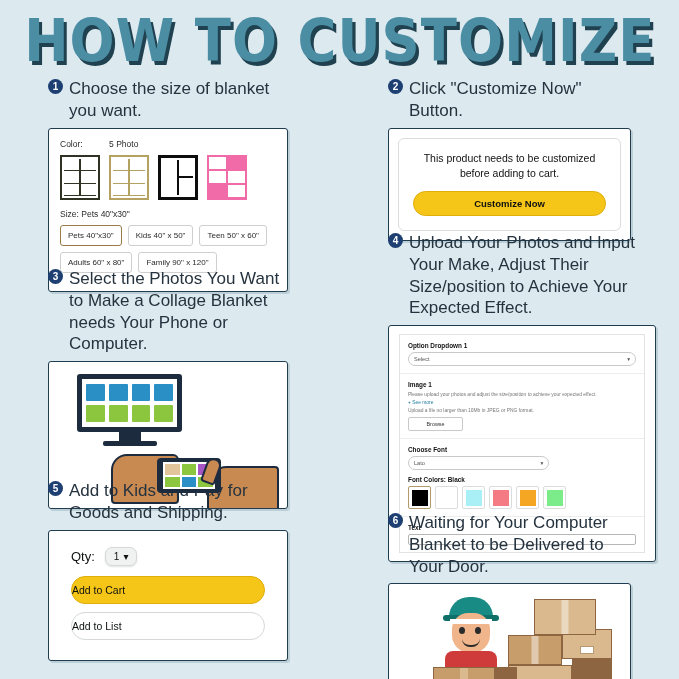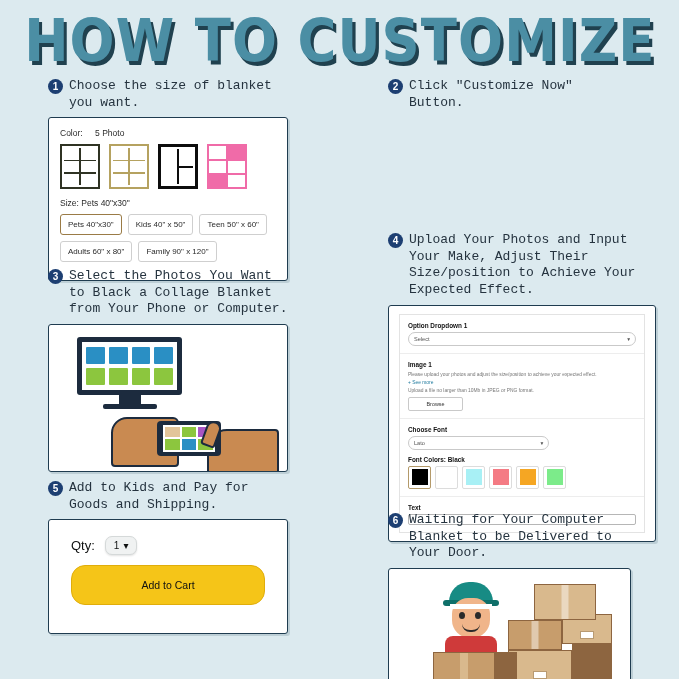--- a/index.html
+++ b/index.html
@@ -54,38 +54,37 @@
     border-radius: 50%;
     background: #1d3f72;
     color: #fff;
     font-size: 10px;
     font-weight: bold;
     line-height: 15px;
     text-align: center;
     margin-top: 1px;
   }
   .step-title {
-    font-size: 13px;
+    font-size: 17px;
     color: #25333f;
     line-height: 1.28;
-    font-family: Liberation Mono, monospace;
   }
 
   .card {
     background: #ffffff;
     border: 1.6px solid #1f3c50;
     border-radius: 3px;
     box-shadow: 2px 2px 0 rgba(150,175,185,0.45);
   }
 
   
   #step1 { left: 48px; top: 6px; width: 240px; }
   #step1 .card { padding: 10px 11px 12px 11px; }
   .color-line { font-size: 8.5px; color: #2b2b2b; margin-bottom: 6px; }
-  .color-line .lbl { margin-right: 10px; }
+  .color-line .lbl { margin-right: 24px; }
   .swatch-row { display: flex; gap: 9px; margin-bottom: 9px; }
   .swatch {
     width: 40px; height: 45px;
     background: #fff;
     position: relative;
     padding: 2px;
   }
   .sw-grid { width: 100%; height: 100%; display: grid; gap: 1.5px; }
   .sw-cell { background: #fff; }
   
@@ -223,22 +222,22 @@
   #step5 .card { padding: 16px 22px 20px 22px; }
   .qty-row { display: flex; align-items: center; gap: 10px; margin-bottom: 10px; }
   .qty-label { font-size: 13px; color: #0f1111; }
   .qty-select {
     border: 1px solid #d5d9d9; border-radius: 7px; background: #f0f2f2;
     font-size: 10px; color: #0f1111; padding: 3px 8px;
     display: flex; align-items: center; gap: 4px;
     box-shadow: 0 1px 2px rgba(15,17,17,0.12);
   }
   .btn-cart, .btn-list {
-    display: block; width: 100%; text-align: center;
-    font-size: 10.5px; padding: 13px 0; border-radius: 14px;
+    display: block; width: 100%; text-align: left;
+    font-size: 10.5px; padding: 7px 0; border-radius: 14px;
   }
   .btn-cart { background: #f5c518; border: 1px solid #e0ad0b; color: #0f1111; margin-bottom: 8px; }
   .btn-list { background: #fff; border: 1px solid #d5d9d9; color: #0f1111; }
 
   
   #step6 { left: 388px; top: 440px; width: 243px; }
   #step6 .card { height: 135px; position: relative; overflow: hidden; }
   .ground { position: absolute; left: 14px; right: 14px; bottom: 16px; height: 2px; background: #b9b0a4; }
   .boxstack { position: absolute; right: 26px; bottom: 18px; }
   .bx { position: absolute; background: #c79d6c; border: 1.4px solid #8d6540; }
@@ -329,26 +328,32 @@
         <div class="size-btn">Family 90" x 120"</div>
       </div>
     </div>
   </div>
 
   <div class="step" id="step2">
     <div class="step-head">
       <div class="badge">2</div>
       <div class="step-title">Click "Customize Now" Button.</div>
     </div>
+    <div class="card">
+      <div class="inner-box">
+        <div class="notice">This product needs to be customized before adding to cart.</div>
+        <div class="btn-customize">Customize Now</div>
+      </div>
+    </div>
   </div>
 
   <div class="step" id="step3">
     <div class="step-head">
       <div class="badge">3</div>
-      <div class="step-title">Select the Photos You Want to Black a Collage Blanket from Your Phone or Computer.</div>
+      <div class="step-title">Select the Photos You Want to Make a Collage Blanket needs Your Phone or Computer.</div>
     </div>
     <div class="card">
       <div class="monitor">
         <div class="mon-screen">
           <div class="mon-inner">
             <div class="tile t-blue"></div>
               <div class="tile t-blue"></div>
               <div class="tile t-blue"></div>
               <div class="tile t-blue"></div>
             <div class="tile t-green"></div>
@@ -445,20 +450,21 @@
     </div>
     <div class="card">
       <div class="qty-row">
         <span class="qty-label">Qty:</span>
         <span class="qty-select">
           <span>1</span>
           <span>▾</span>
         </span>
       </div>
       <div class="btn-cart">Add to Cart</div>
+      <div class="btn-list">Add to List</div>
     </div>
   </div>
 
   <div class="step" id="step6">
     <div class="step-head">
       <div class="badge">6</div>
       <div class="step-title">Waiting for Your Computer Blanket to be Delivered to Your Door.</div>
     </div>
     <div class="card">
       <div class="ground"></div>

